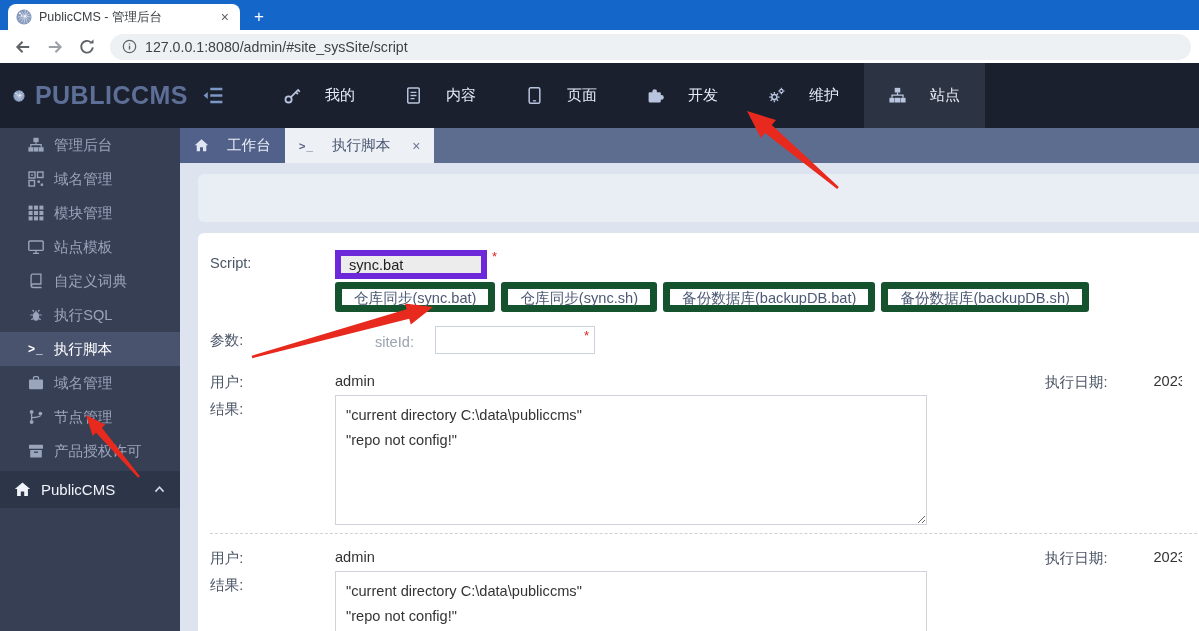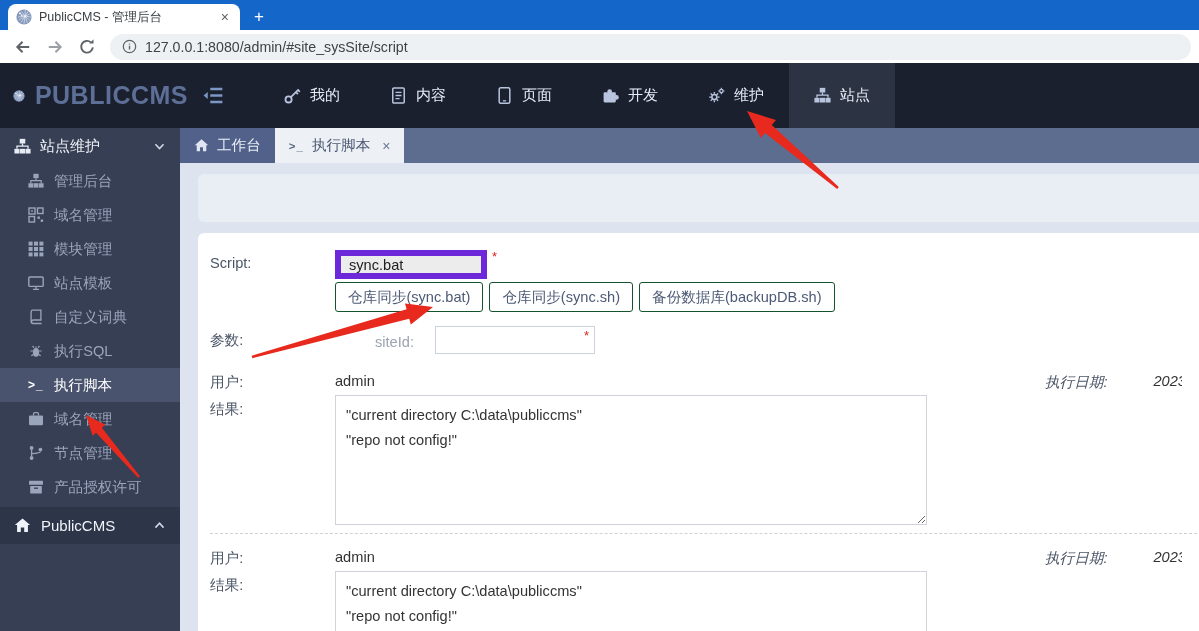--- a/index.html
+++ b/index.html
@@ -24,21 +24,21 @@
   .url-text{font-size:14.2px;color:#3f4348;}
 
   
   .appnav{position:absolute;left:0;top:63px;width:100%;height:65px;background:#1a202e;display:flex;align-items:stretch;}
   .brand{display:flex;align-items:center;gap:10px;padding-left:13px;width:188px;flex:none;}
   .brand svg{width:42px;height:42px;}
   .brand-name{font-size:25px;font-weight:bold;color:#5d6f97;letter-spacing:.5px;}
   .collapse-btn{display:flex;align-items:center;padding:0 14px;color:#7e96c4;}
   .collapse-btn svg{width:21px;height:21px;}
   .appnav-items{display:flex;align-items:stretch;margin-left:22px;}
-  .appnav-item{display:flex;align-items:center;gap:9px;padding:0 25px;color:#e7ecf6;font-size:15px;}
+  .appnav-item{display:flex;align-items:center;gap:24px;padding:0 25px;color:#e7ecf6;font-size:15px;}
   .appnav-item svg{width:17px;height:17px;color:#b9c5de;}
   .appnav-item.active{background:#2c3342;}
 
   
   .sidebar{position:absolute;left:0;top:128px;width:180px;height:503px;background:#373f54;}
   .side-section{height:36px;display:flex;align-items:center;padding:0 14px;color:#eef1f7;font-size:15px;gap:9px;}
   .side-section svg.sec-ic{width:17px;height:17px;color:#e8ecf5;}
   .side-section .spacer{flex:1;}
   .side-section svg.chev{width:13px;height:13px;color:#cfd6e4;}
   .side-item{height:34px;display:flex;align-items:center;padding-left:28px;gap:10px;color:#9aa4ba;font-size:14.6px;}
@@ -47,48 +47,48 @@
   .side-item.active{background:#49536e;color:#fff;}
   .side-bottom{margin-top:3px;height:37px;background:#2d3548;display:flex;align-items:center;padding:0 14px;gap:10px;color:#f0f3f9;font-size:15px;}
   .side-bottom svg.sec-ic{width:17px;height:17px;}
   .side-bottom .spacer{flex:1;}
   .side-bottom svg.chev{width:13px;height:13px;color:#cfd6e4;}
   .side-rest{position:absolute;left:0;right:0;bottom:0;top:578px;background:#333b50;}
 
   
   .main{position:absolute;left:180px;top:128px;width:1019px;height:503px;}
   .tabstrip{position:absolute;left:0;top:0;width:100%;height:35px;background:#5d6d90;display:flex;align-items:stretch;}
-  .ctab{display:flex;align-items:center;gap:8px;padding:4px 14px;font-size:14.6px;}
+  .ctab{display:flex;align-items:center;gap:18px;padding:4px 14px;font-size:14.6px;}
   .ctab.home{background:#51618a;color:#e9edf6;}
   .ctab.home svg{width:15px;height:15px;color:#dfe6f2;}
   .ctab.active{background:#edf0f5;color:#4d5974;}
   .ctab .term-glyph{font-size:11.5px;font-weight:bold;letter-spacing:1px;color:#5a6680;}
   .ctab .tab-close{color:#6b7790;font-size:14px;margin-left:4px;}
   .content{position:absolute;left:0;top:35px;right:0;bottom:0;background:#dde3ef;overflow:hidden;}
   .panel-toolbar{position:absolute;left:18px;top:11px;right:-8px;height:48px;background:#e9edf4;border-radius:6px;}
   .panel-form{position:absolute;left:18px;top:70px;right:-8px;bottom:-10px;background:#fff;border-radius:6px;
               padding:17px 0 0 12px;font-size:14.6px;color:#333;}
   .frow{display:flex;position:relative;margin-bottom:8px;}
   .flabel{width:125px;flex:none;color:#4a5566;padding-top:5px;}
   .script-input-wrap{position:relative;}
   .script-input{width:152px;height:29px;background:#ececec;border:6px solid #6d28d9;padding:4px 8px;
                 font-size:14.6px;color:#222;font-family:"Liberation Sans",sans-serif;}
   .req-after{color:#e02020;font-size:13px;margin-left:5px;vertical-align:top;line-height:1;}
   .btnrow{margin-left:125px;margin-bottom:14px;display:flex;gap:6px;}
-  .script-btn{height:30px;padding:0 12px;background:#fff;border:1px solid #14532d;border-radius:3px;
+  .script-btn{height:30px;padding:0 12px;background:#fff;border:7px solid #14532d;border-radius:3px;
               color:#4d5a75;font-size:14.6px;font-family:"Liberation Sans",sans-serif;white-space:nowrap;}
   .param-row{margin-bottom:14px;}
   .inline-lbl{margin-left:40px;width:56px;color:#9ca3af;padding-top:8px;}
   .param-input-wrap{position:relative;margin-left:4px;}
   .param-input{width:160px;height:28px;border:1px solid #ccd2da;background:#fff;padding:3px 16px 3px 8px;
                font-size:14.6px;font-family:"Liberation Sans",sans-serif;}
   .req-in{position:absolute;right:6px;top:3px;color:#e02020;font-size:13px;line-height:1;}
   .user-row{margin-bottom:7px;height:20px;}
   .uval{padding-top:5px;}
-  .date-wrap{position:absolute;left:835px;top:0;display:flex;padding-top:5px;font-style:italic;}
+  .date-wrap{position:absolute;left:835px;top:0;display:flex;padding-top:5px;}
   .dlbl{color:#4a5566;}
   .dval{margin-left:46px;width:29px;overflow:hidden;white-space:nowrap;color:#333;}
   .result-ta{width:592px;height:130px;border:1px solid #d0d4da;padding:7px 10px;resize:both;
              font-size:14.6px;line-height:25px;color:#333;font-family:"Liberation Sans",sans-serif;}
   .rec2{border-top:1px dashed #cdd2d9;margin-top:3px;margin-right:0;padding-top:10px;}
   #arrow-layer{position:absolute;left:0;top:0;width:1199px;height:631px;pointer-events:none;z-index:50;}
 </style>
 </head>
 <body>
 
@@ -290,30 +290,20 @@
       <div class="appnav-item active">
         <svg>
             <use href="#i-sitemap"></use>
           </svg>
         <span>站点</span>
       </div>
     </div>
   </div>
 
   <div class="sidebar">
-    <div class="side-section">
-      <svg class="sec-ic">
-          <use href="#i-sitemap"></use>
-        </svg>
-      <span>站点维护</span>
-      <span class="spacer"></span>
-      <svg class="chev">
-          <use href="#i-chevron-down"></use>
-        </svg>
-    </div>
     <div class="side-item">
       <svg>
           <use href="#i-sitemap"></use>
         </svg>
       <span>管理后台</span>
     </div>
     <div class="side-item">
       <svg>
           <use href="#i-qrcode"></use>
         </svg>
@@ -400,20 +390,21 @@
           <div class="flabel">Script:</div>
           <div class="script-input-wrap">
             <input class="script-input" value="sync.bat" style="">
           </div>
           <span class="req-after">*</span>
         </div>
 
         <div class="btnrow">
           <button class="script-btn">仓库同步(sync.bat)</button>
           <button class="script-btn">仓库同步(sync.sh)</button>
+          <button class="script-btn">备份数据库(backupDB.bat)</button>
           <button class="script-btn">备份数据库(backupDB.sh)</button>
         </div>
 
         <div class="frow param-row">
           <div class="flabel">参数:</div>
           <div class="inline-lbl">siteId:</div>
           <div class="param-input-wrap">
             <input class="param-input" value="" style="">
             <span class="req-in">*</span>
           </div>

